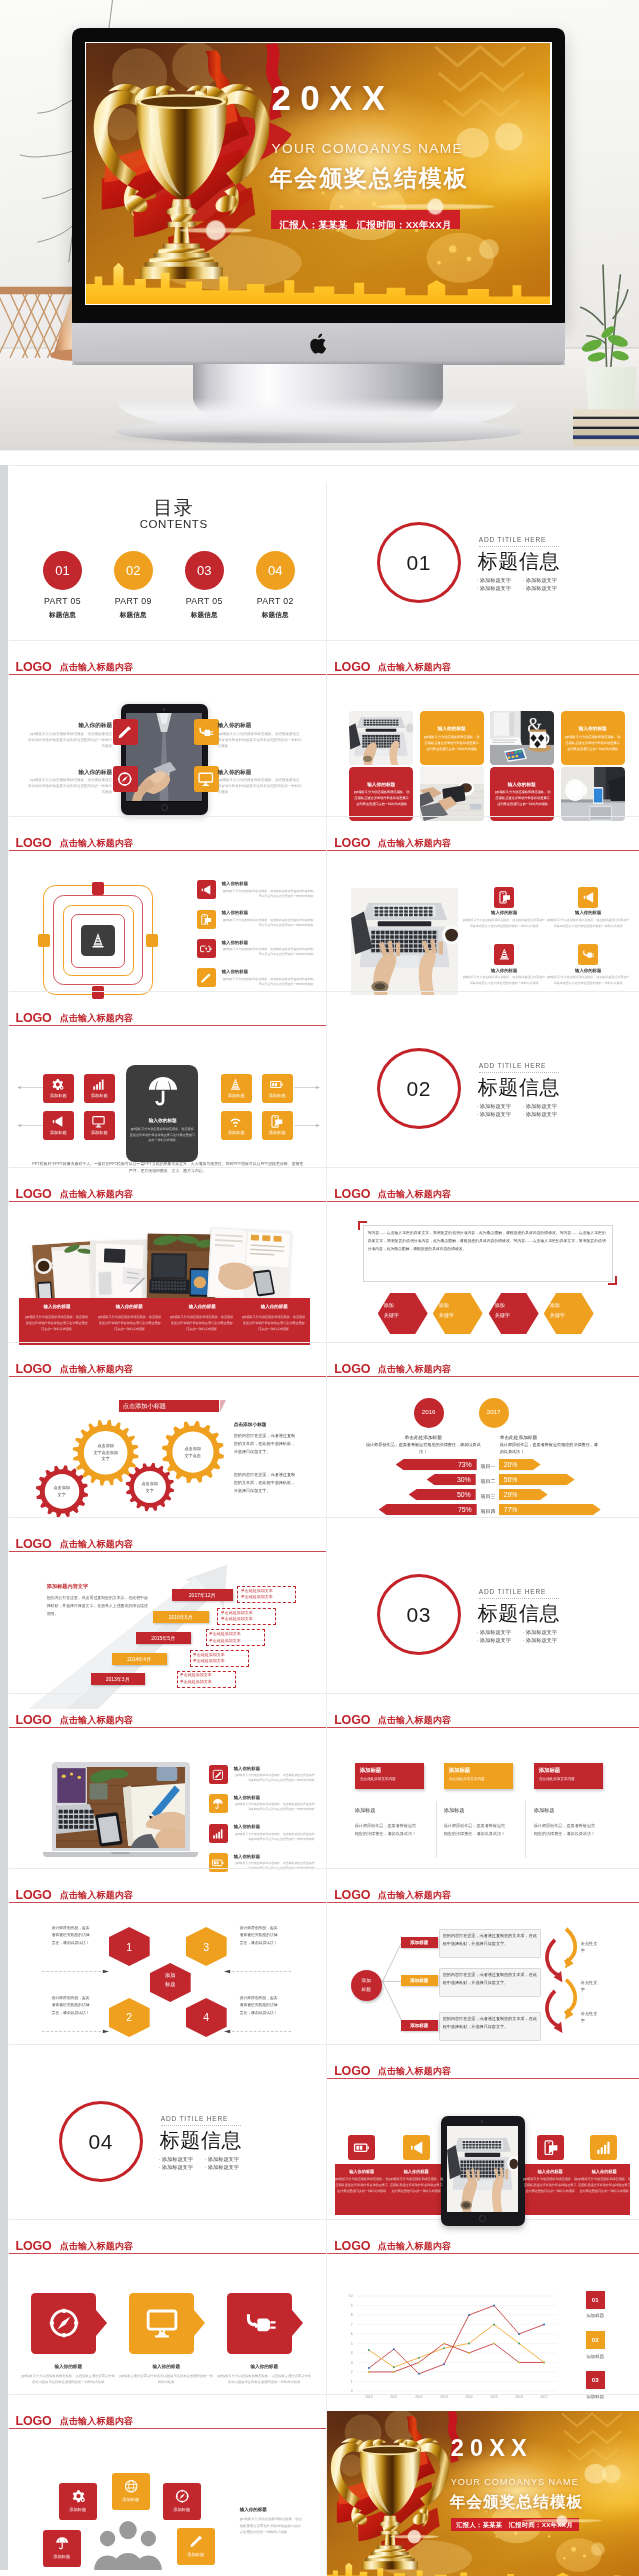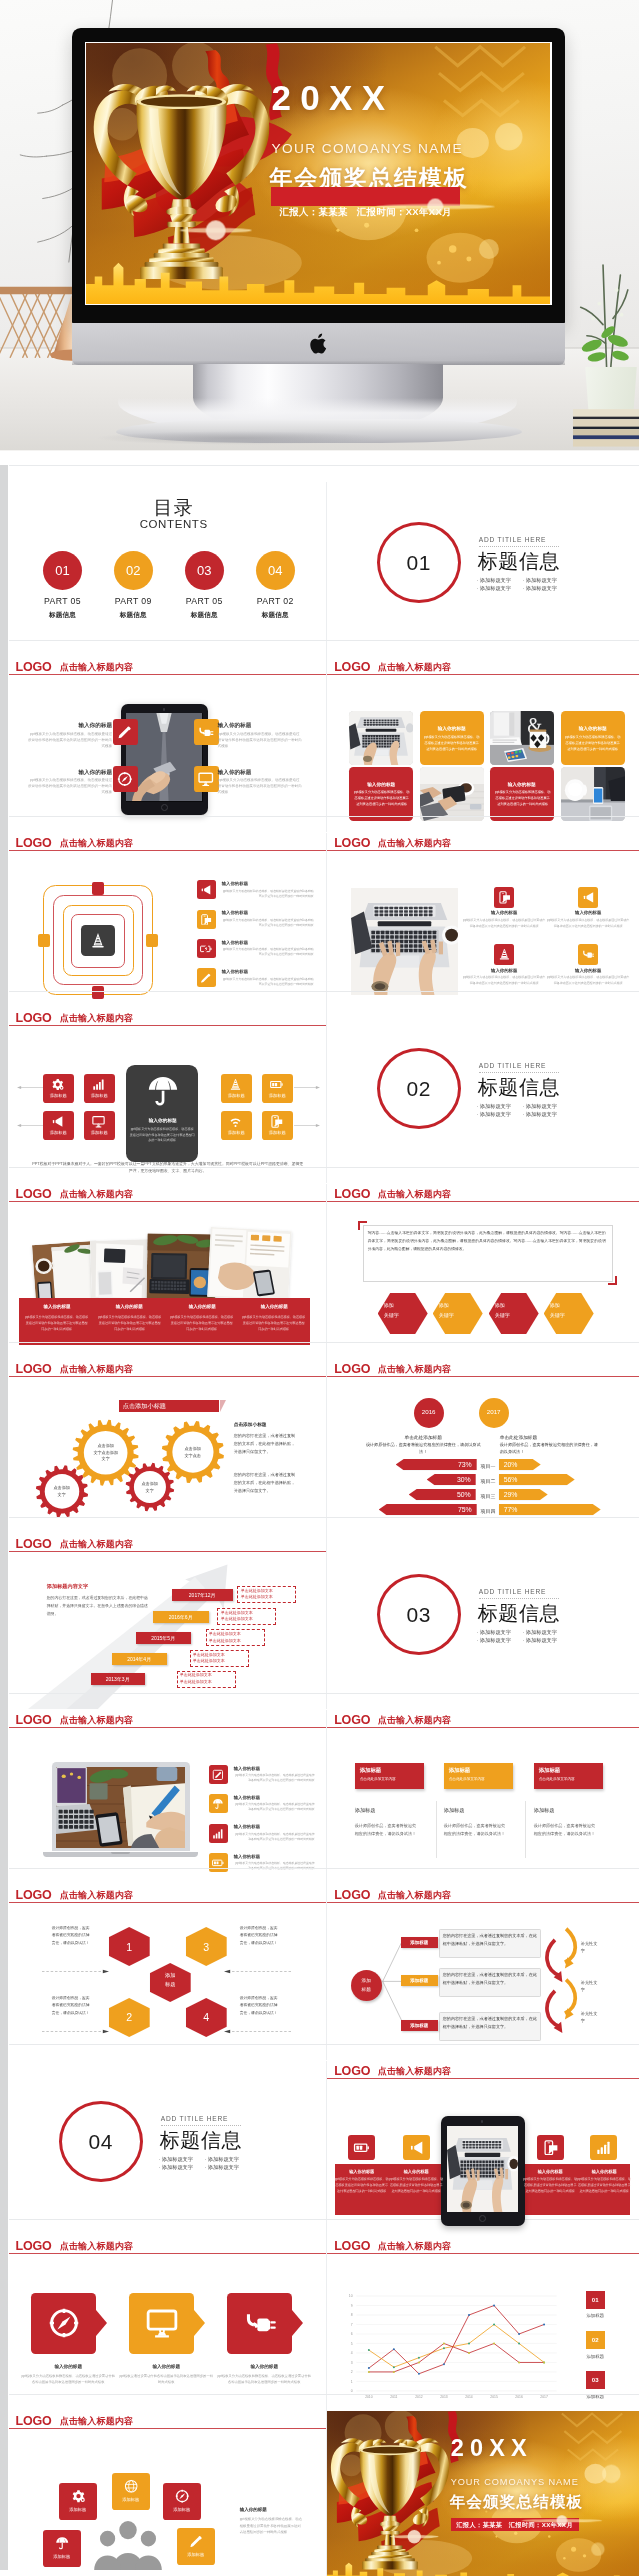--- a/index.html
+++ b/index.html
@@ -55,22 +55,22 @@
    radial-gradient(ellipse 34% 34% at 38% 8%, rgba(120,56,26,.60) 0%, rgba(140,74,30,0) 80%),
    linear-gradient(180deg,rgba(120,58,16,0) 52%,rgba(150,82,16,.35) 72%,rgba(168,96,14,.55) 88%,rgba(176,100,12,.6) 100%),
    linear-gradient(152deg,#5f2e11 0%,#7d4213 12%,#a05d14 26%,#c88219 42%,#e4a01c 58%,#f2b61f 72%,#f0a819 84%,#d8840f 100%)}
 .cover .skyline{position:absolute;left:0;bottom:0;width:100%;height:60px}
 .cov-year{position:absolute;left:185px;top:35px;font-size:35px;font-weight:bold;color:#fff;letter-spacing:9.4px;
   text-shadow:0 1.2px 7.5px rgba(120,50,0,.45)}
 .cov-comp{position:absolute;left:185px;top:98px;font-size:13.7px;color:#fff6e6;letter-spacing:1.4px;
   text-shadow:0 0.6px 3.7px rgba(120,50,0,.4)}
 .cov-title{position:absolute;left:183px;top:120px;font-size:23px;font-weight:bold;color:#fff;letter-spacing:1.9px;
   text-shadow:0 1.2px 5px rgba(130,55,0,.5)}
-.cov-meta{position:absolute;left:185px;top:144px;height:19px;background:#cf2027;color:#fff;
-  font-size:9.4px;font-weight:bold;padding:19px 8px 0;letter-spacing:0.4px;white-space:nowrap}
+.cov-meta{position:absolute;left:185px;top:167px;height:19px;background:#cf2027;color:#fff;
+  font-size:9.4px;font-weight:bold;padding:9px 8px 0;letter-spacing:0.4px;white-space:nowrap}
 
 
 .grid{position:absolute;left:0;top:465px;width:639px;height:2105px;background:#fff}
 .gutter{position:absolute;left:0;top:0;width:8px;height:2105px;background:#d6d7d8}
 .row{position:absolute;left:8.7px;width:630px;height:175px;border-top:0.6px solid #e8eaec}
 .slide{position:absolute;top:16px;height:175px;overflow:hidden;background:#fff}
 .slide.L{left:0;width:318px;border-right:0.6px solid #eceef0}
 .slide.R{left:318px;width:312px}
 
 

